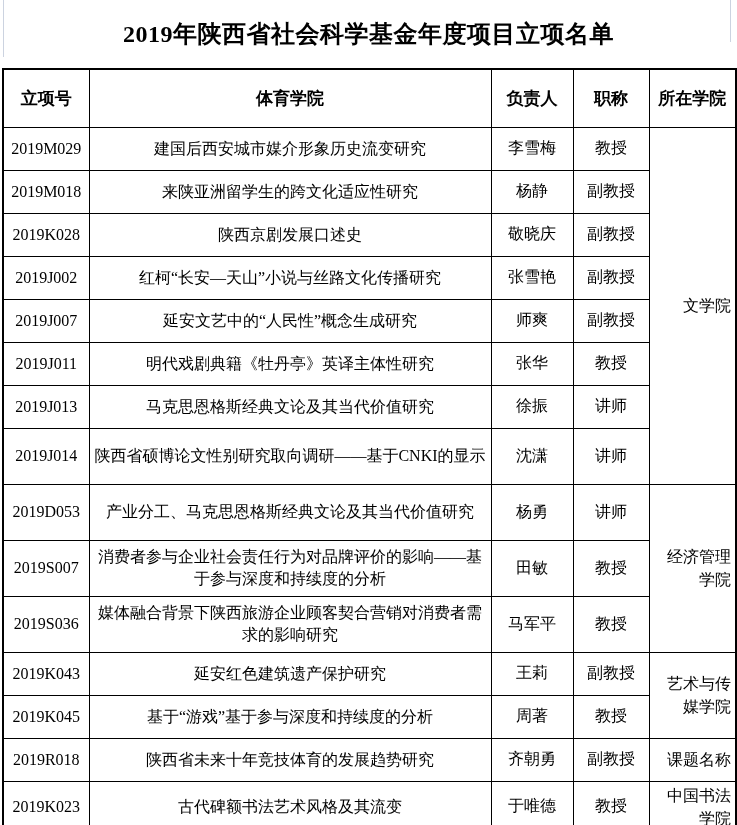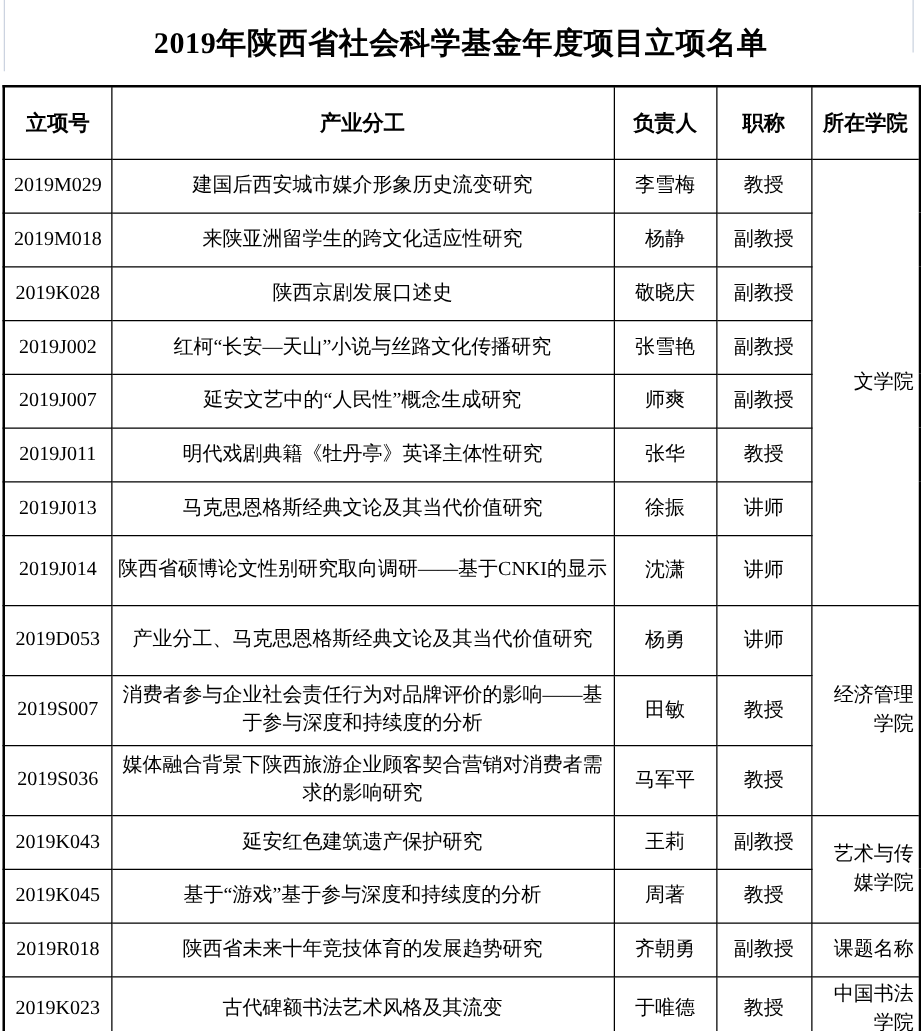--- a/index.html
+++ b/index.html
@@ -86,21 +86,21 @@
     <colgroup>
       <col style="width:86px">
         <col style="width:402px">
         <col style="width:82px">
         <col style="width:76px">
         <col style="width:87px">
     </colgroup>
     <tbody>
         <tr class="header-row">
       <th>立项号</th>
-      <th>产业分工</th>
+      <th>体育学院</th>
       <th>负责人</th>
       <th>职称</th>
       <th>所在学院</th>
     </tr>
 
     <tr class="r-single">
       <td class="c-id">2019M029</td>
       <td class="c-title">建国后西安城市媒介形象历史流变研究</td>
       <td class="c-person">李雪梅</td>
       <td class="c-rank">教授</td>

